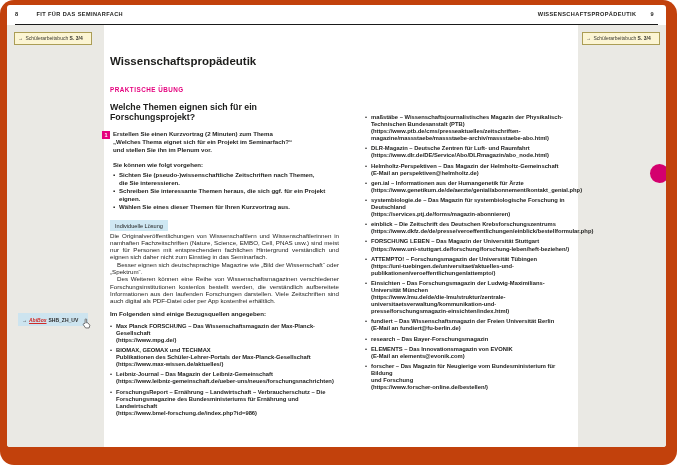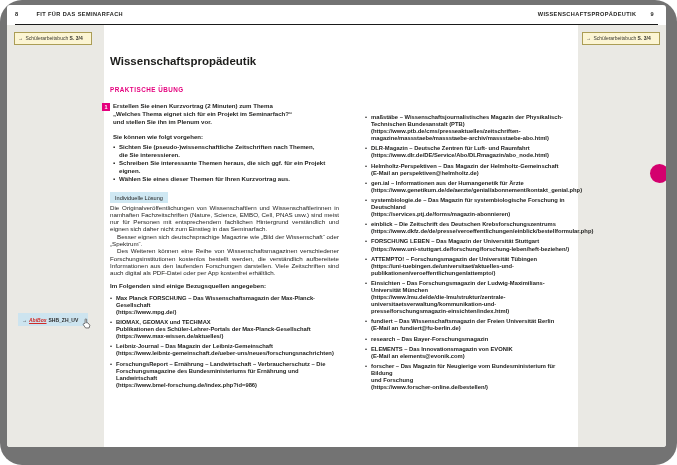--- a/index.html
+++ b/index.html
@@ -1,17 +1,17 @@
 <!DOCTYPE html>
 <html><head>
 <meta charset="utf-8">
 <style>
   html,body{margin:0;padding:0;width:677px;height:465px;background:#ffffff;overflow:hidden;
     font-family:"Liberation Sans",sans-serif;-webkit-font-smoothing:antialiased;}
-  .frame{position:absolute;inset:0;background:#737373;border-radius:22px;}
+  .frame{position:absolute;inset:0;background:#c2410c;border-radius:14px;}
   .page{position:absolute;left:7px;top:5px;width:659px;height:442px;background:#ffffff;
     border-radius:3px;overflow:hidden;color:#1d1d1b;}
   .sidebar{position:absolute;top:20px;bottom:0;background:#eae9e4;}
   .sidebar-left{left:0;width:97px;}
   .sidebar-right{right:0;width:88px;}
   
   .rh{position:absolute;top:6px;font-size:5.6px;font-weight:bold;letter-spacing:.4px;}
   .rh-left{left:8px;}
   .rh-right{right:12px;text-align:right;}
   .rh .pagenum{display:inline-block;}
@@ -91,20 +91,21 @@
     </div>
     <div class="ref-box ref-right">
       <span class="ref-arrow">→</span>
       <span>Schülerarbeitsbuch</span>
       <b>S. 3/4</b>
     </div>
 
     <div class="content-left">
       <h1>Wissenschaftspropädeutik</h1>
       <div class="kicker">PRAKTISCHE ÜBUNG</div>
+      <h2>Welche Themen eignen sich für ein Forschungsprojekt?</h2>
 
       <div class="task">
         <span class="task-num">1</span>
         <div class="task-body">
           <div class="task-lines">Erstellen Sie einen Kurzvortrag (2 Minuten) zum Thema
 „Welches Thema eignet sich für ein Projekt im Seminarfach?“
 und stellen Sie ihn im Plenum vor.</div>
           <div class="task-method">Sie können wie folgt vorgehen:</div>
           <ul class="task-bullets">
             <li>Sichten Sie (pseudo-)wissenschaftliche Zeitschriften nach Themen,

